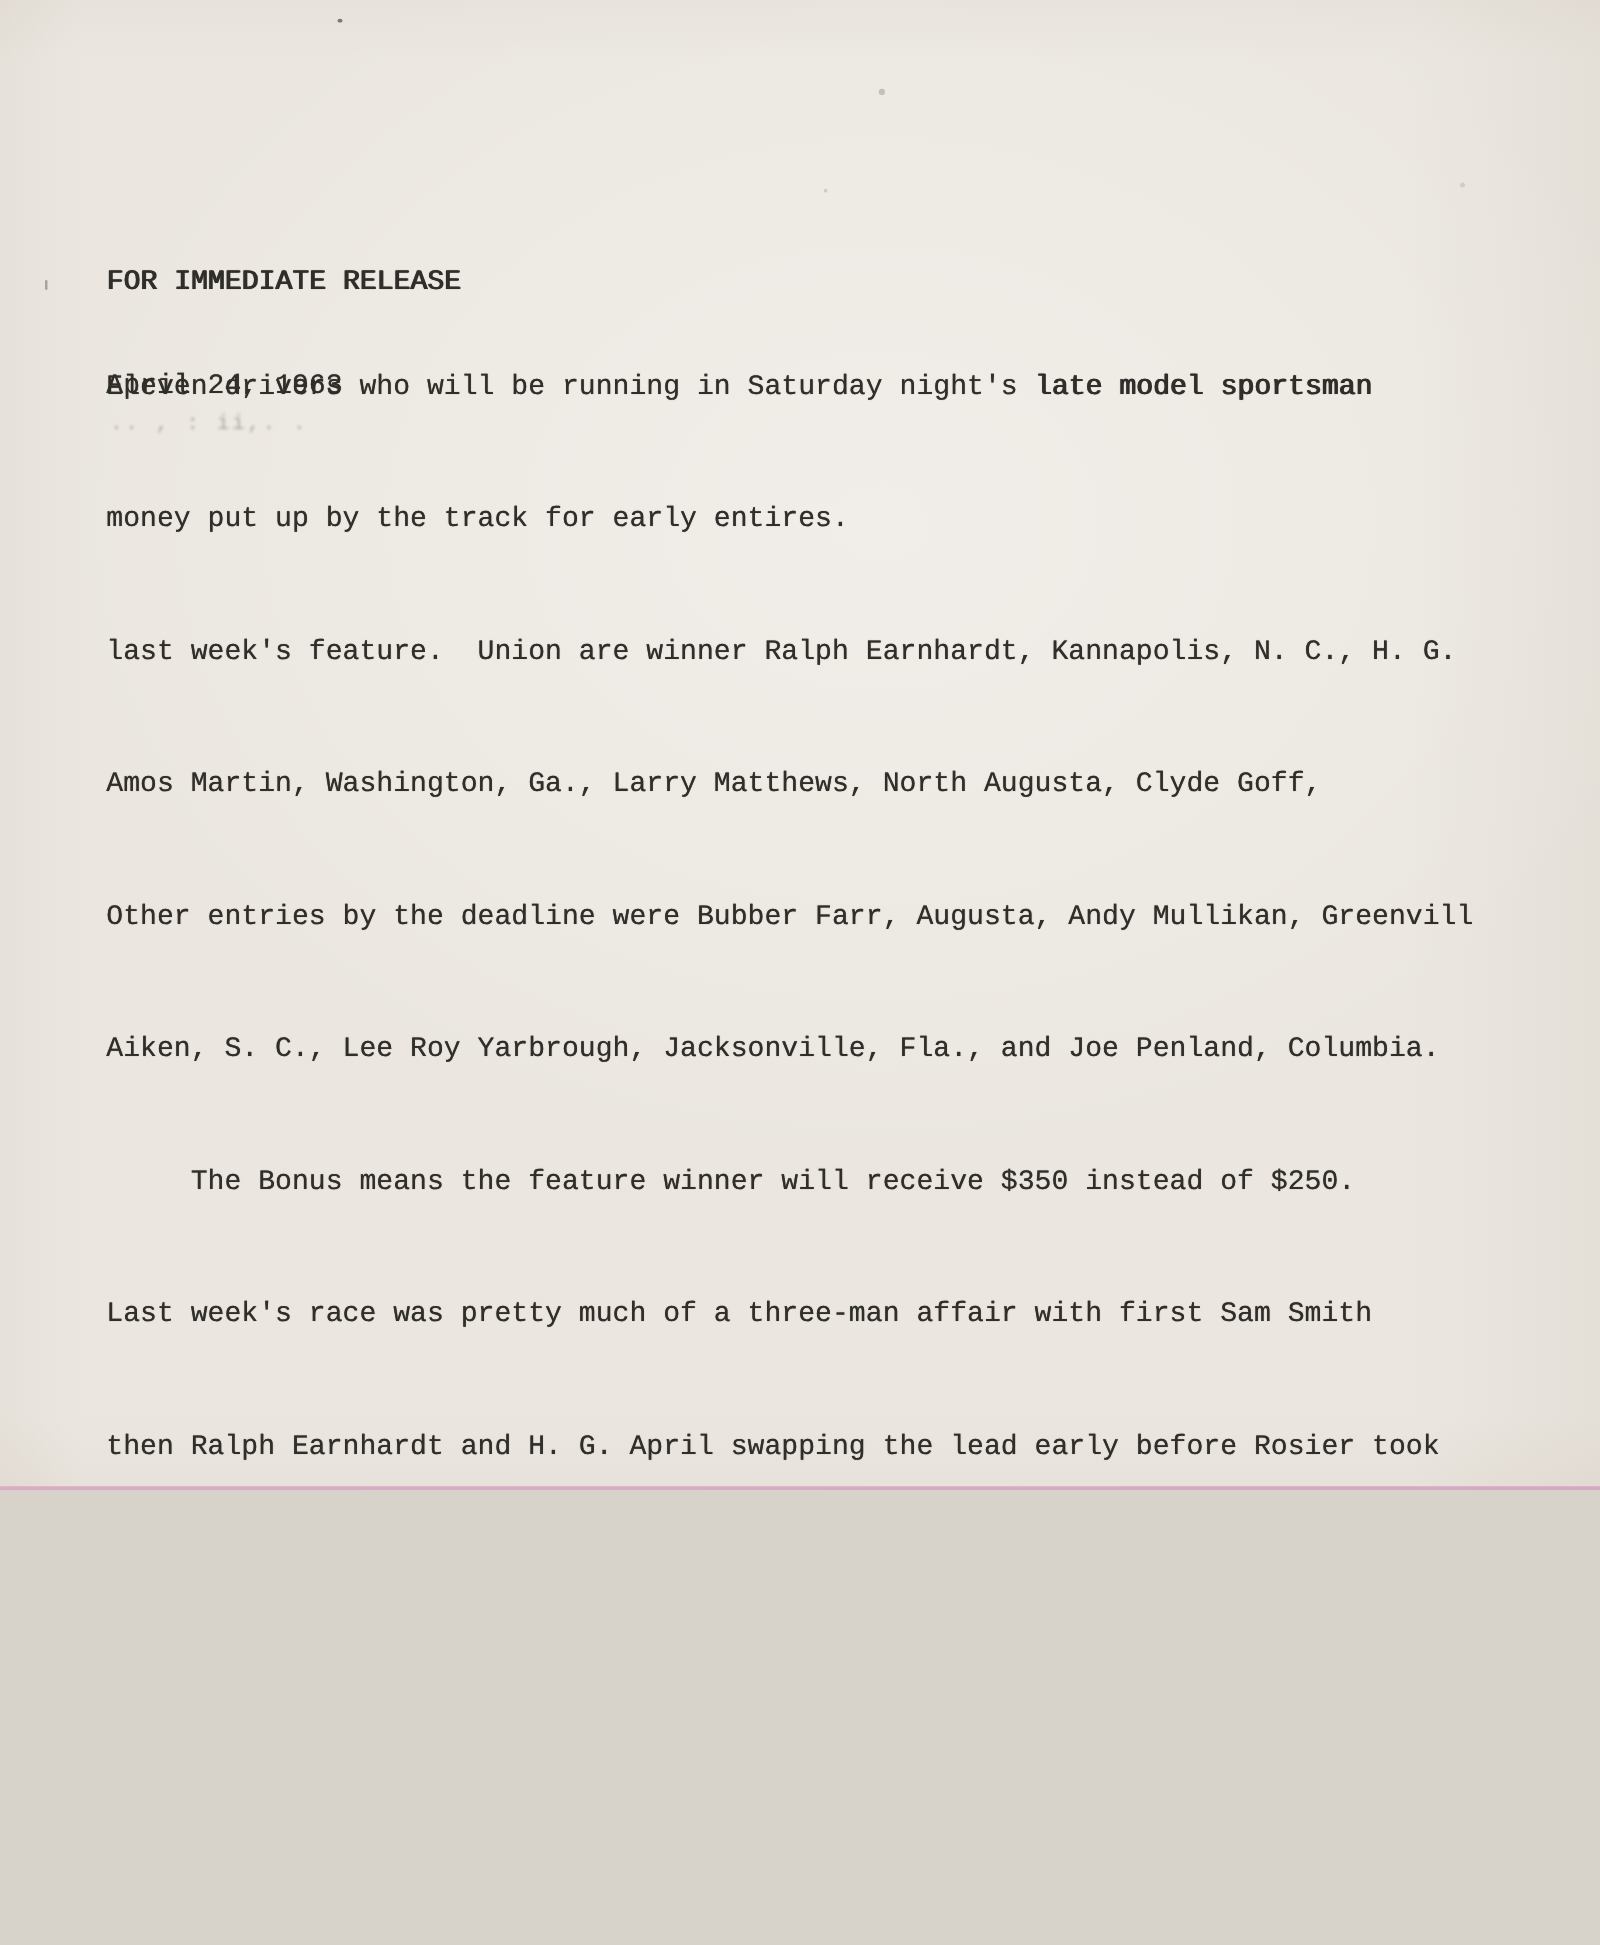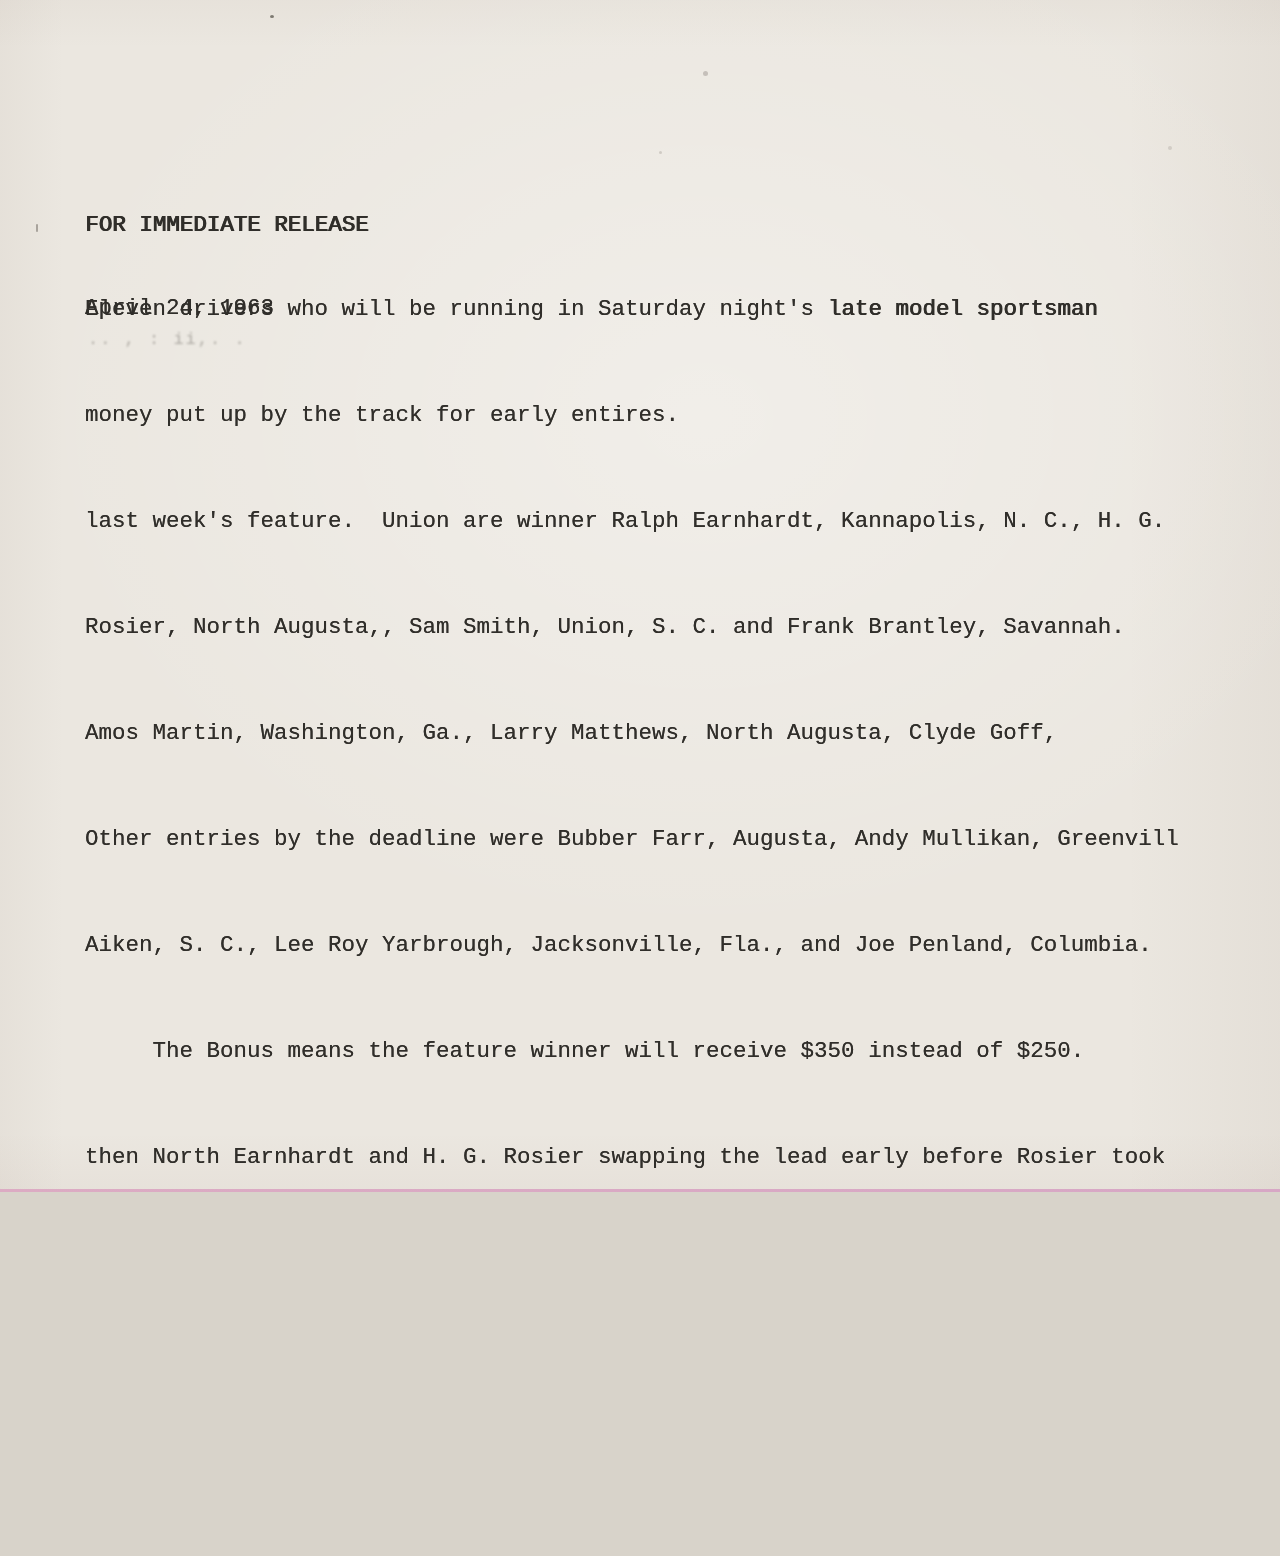--- a/index.html
+++ b/index.html
@@ -89,26 +89,26 @@
     <span class="hline overstruck">FOR IMMEDIATE RELEASE</span>
     <span class="hline">April 24, 1963</span>
   </div>
 
   <div class="smudge">.. , : ii,. .</div>
 
   <div class="body-text typed">
     <span class="line"><span>Eleven drivers who will be running in Saturday night's </span><span class="overstruck">late model sportsman</span></span>
     <span class="line">money put up by the track for early entires.</span>
     <span class="line">last week's feature.  Union are winner Ralph Earnhardt, Kannapolis, N. C., H. G.</span>
-    <span class="line">Rosier, North Augusta,, Sam Smith, Union, S. C. and Frank Brantley, Savannah.</span>
     <span class="line">Amos Martin, Washington, Ga., Larry Matthews, North Augusta, Clyde Goff,</span>
     <span class="line">Other entries by the deadline were Bubber Farr, Augusta, Andy Mullikan, Greenvill</span>
     <span class="line">Aiken, S. C., Lee Roy Yarbrough, Jacksonville, Fla., and Joe Penland, Columbia.</span>
     <span class="line">     The Bonus means the feature winner will receive $350 instead of $250.</span>
-    <span class="line">then North Earnhardt and H. G. Rosier swapping the lead early before Rosier took</span>
+    <span class="line">Last week's race was pretty much of a three-man affair with first Sam Smith</span>
+    <span class="line">then Ralph Earnhardt and H. G. April swapping the lead early before Rosier took</span>
     <span class="line">over and led for 27 laps.  Earnhardt grabbed the advantage in the 32nd lap and</span>
     
     
     
     
     
     
     
     
     

